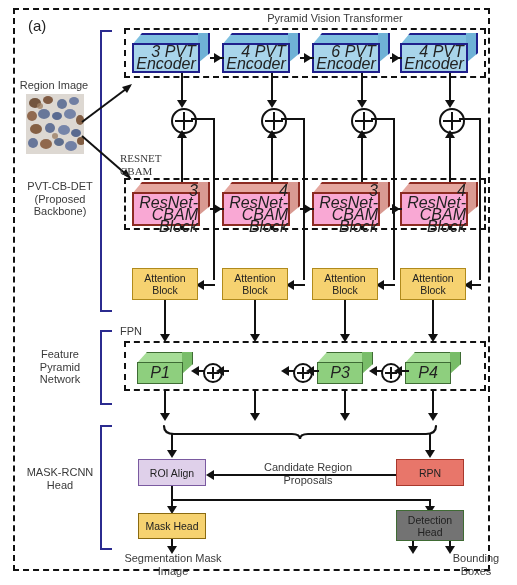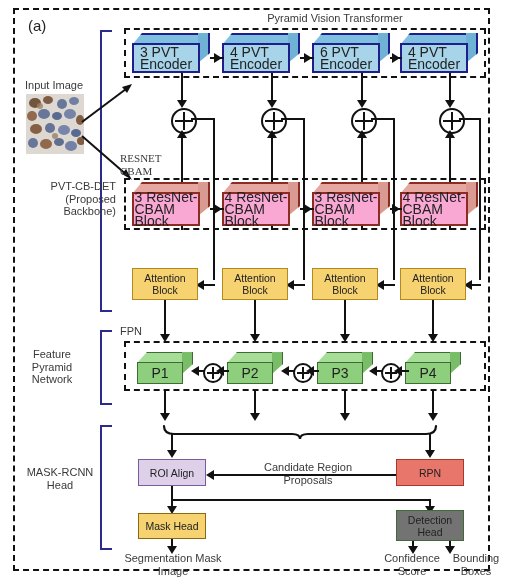--- a/index.html
+++ b/index.html
@@ -15,21 +15,21 @@
     text-align:center;white-space:pre-line;}
   .txt.dark{color:#222;}
 
   
   .dashgroup{position:absolute;border:2px dashed #111;box-sizing:border-box;}
 
   
   .box3d{position:absolute;box-sizing:border-box;}
   .box3d .face{position:absolute;left:0;bottom:0;right:10px;top:10px;
     box-sizing:border-box;display:flex;align-items:center;justify-content:center;
-    text-align:left;font-size:14px;line-height:12px;color:#222;}
+    text-align:right;font-size:16px;line-height:12px;color:#222;font-style:italic;}
   .box3d .top{position:absolute;left:0;top:0;width:calc(100% - 10px);height:10px;}
   .box3d .side{position:absolute;right:0;top:0;width:10px;height:calc(100% - 10px);}
 
   
   .pvt .face{background:#a8d4ea;border:2px solid #1f1f8c;}
   .pvt .top{background:#7fc0e0;
     clip-path:polygon(0 100%,10px 0,100% 0,100% 100%);
     border-top:2px solid #1f1f8c;}
   .pvt .side{background:#6fb2d6;
     clip-path:polygon(0 0,100% 0,100% calc(100% - 10px),0 100%);
@@ -90,21 +90,21 @@
 </style>
 </head>
 <body>
 
 <div id="root">
 
   <div class="outer-frame"></div>
 
   <div class="txt dark" style="left:28px;top:20px;width:40px;font-size:15px;text-align:left;">(a)</div>
 
-  <div class="txt" style="left:12px;top:79px;width:84px;">Input Image</div>
+  <div class="txt" style="left:12px;top:79px;width:84px;">Region Image</div>
   <div class="thumb" style="left:26px;top:94px;width:58px;height:60px;">
     <svg width="58" height="60" viewBox="0 0 58 60">
       <rect width="58" height="60" fill="#ddd8d2"></rect>
       <g opacity="0.92">
         <ellipse cx="9" cy="9" rx="6" ry="5" fill="#6b4a32"></ellipse>
         <ellipse cx="22" cy="6" rx="5" ry="4" fill="#7a5238"></ellipse>
         <ellipse cx="36" cy="10" rx="5" ry="5" fill="#5d6f96"></ellipse>
         <ellipse cx="48" cy="7" rx="5" ry="4" fill="#6878a0"></ellipse>
         <ellipse cx="6" cy="22" rx="5" ry="5" fill="#8a6044"></ellipse>
         <ellipse cx="18" cy="20" rx="6" ry="5" fill="#5f6f95"></ellipse>
@@ -120,26 +120,26 @@
         <ellipse cx="33" cy="48" rx="5" ry="4" fill="#546688"></ellipse>
         <ellipse cx="45" cy="52" rx="6" ry="5" fill="#6a7aa2"></ellipse>
         <ellipse cx="55" cy="47" rx="4" ry="4" fill="#7a5336"></ellipse>
         <ellipse cx="14" cy="12" rx="3" ry="3" fill="#9b7a5c" opacity="0.8"></ellipse>
         <ellipse cx="29" cy="42" rx="3" ry="3" fill="#8b6a4c" opacity="0.7"></ellipse>
       </g>
     </svg>
   </div>
 
   <div class="brk" style="left:100px;top:30px;width:12px;height:282px;"></div>
-  <div class="txt" style="left:36px;top:180px;width:80px;text-align:right;">PVT-CB-DET
+  <div class="txt" style="left:20px;top:180px;width:80px;">PVT-CB-DET
 (Proposed
 Backbone)</div>
 
   <div class="brk" style="left:100px;top:330px;width:12px;height:75px;"></div>
-  <div class="txt" style="left:12px;top:348px;width:80px;">Feature
+  <div class="txt" style="left:20px;top:348px;width:80px;">Feature
 Pyramid
 Network</div>
 
   <div class="brk" style="left:100px;top:425px;width:12px;height:125px;"></div>
   <div class="txt" style="left:20px;top:466px;width:80px;">MASK-RCNN
 Head</div>
 
   <div class="txt" style="left:240px;top:12px;width:190px;text-align:center;">Pyramid Vision Transformer</div>
   <div class="dashgroup" style="left:124px;top:28px;width:362px;height:50px;"></div>
 
@@ -304,27 +304,20 @@
   <div class="txt" style="left:120px;top:325px;width:40px;text-align:left;">FPN</div>
   <div class="dashgroup" style="left:124px;top:341px;width:362px;height:50px;"></div>
 
   <div class="box3d grn" style="left:137px;top:352px;width:56px;height:32px;">
     <div class="top"></div>
     <div class="side"></div>
     <div class="face">
       <span>P1</span>
     </div>
   </div>
-  <div class="box3d grn" style="left:227px;top:352px;width:56px;height:32px;">
-    <div class="top"></div>
-    <div class="side"></div>
-    <div class="face">
-      <span>P2</span>
-    </div>
-  </div>
   <div class="box3d grn" style="left:317px;top:352px;width:56px;height:32px;">
     <div class="top"></div>
     <div class="side"></div>
     <div class="face">
       <span>P3</span>
     </div>
   </div>
   <div class="box3d grn" style="left:405px;top:352px;width:56px;height:32px;">
     <div class="top"></div>
     <div class="side"></div>
@@ -400,18 +393,16 @@
   <div class="ln lnv" style="left:171px;top:539px;height:10px;"></div>
   <div class="arrow ar-d" style="left:167px;top:546px;"></div>
   <div class="txt" style="left:110px;top:552px;width:126px;">Segmentation Mask
 Image</div>
 
   <div class="ln lnv" style="left:412px;top:541px;height:8px;"></div>
   <div class="arrow ar-d" style="left:408px;top:546px;"></div>
   <div class="ln lnv" style="left:449px;top:541px;height:8px;"></div>
   <div class="arrow ar-d" style="left:445px;top:546px;"></div>
 
-  <div class="txt" style="left:373px;top:552px;width:78px;">Confidence
-Score</div>
   <div class="txt" style="left:441px;top:552px;width:70px;">Bounding
 Boxes</div>
 
 </div>
 
 </body></html>

